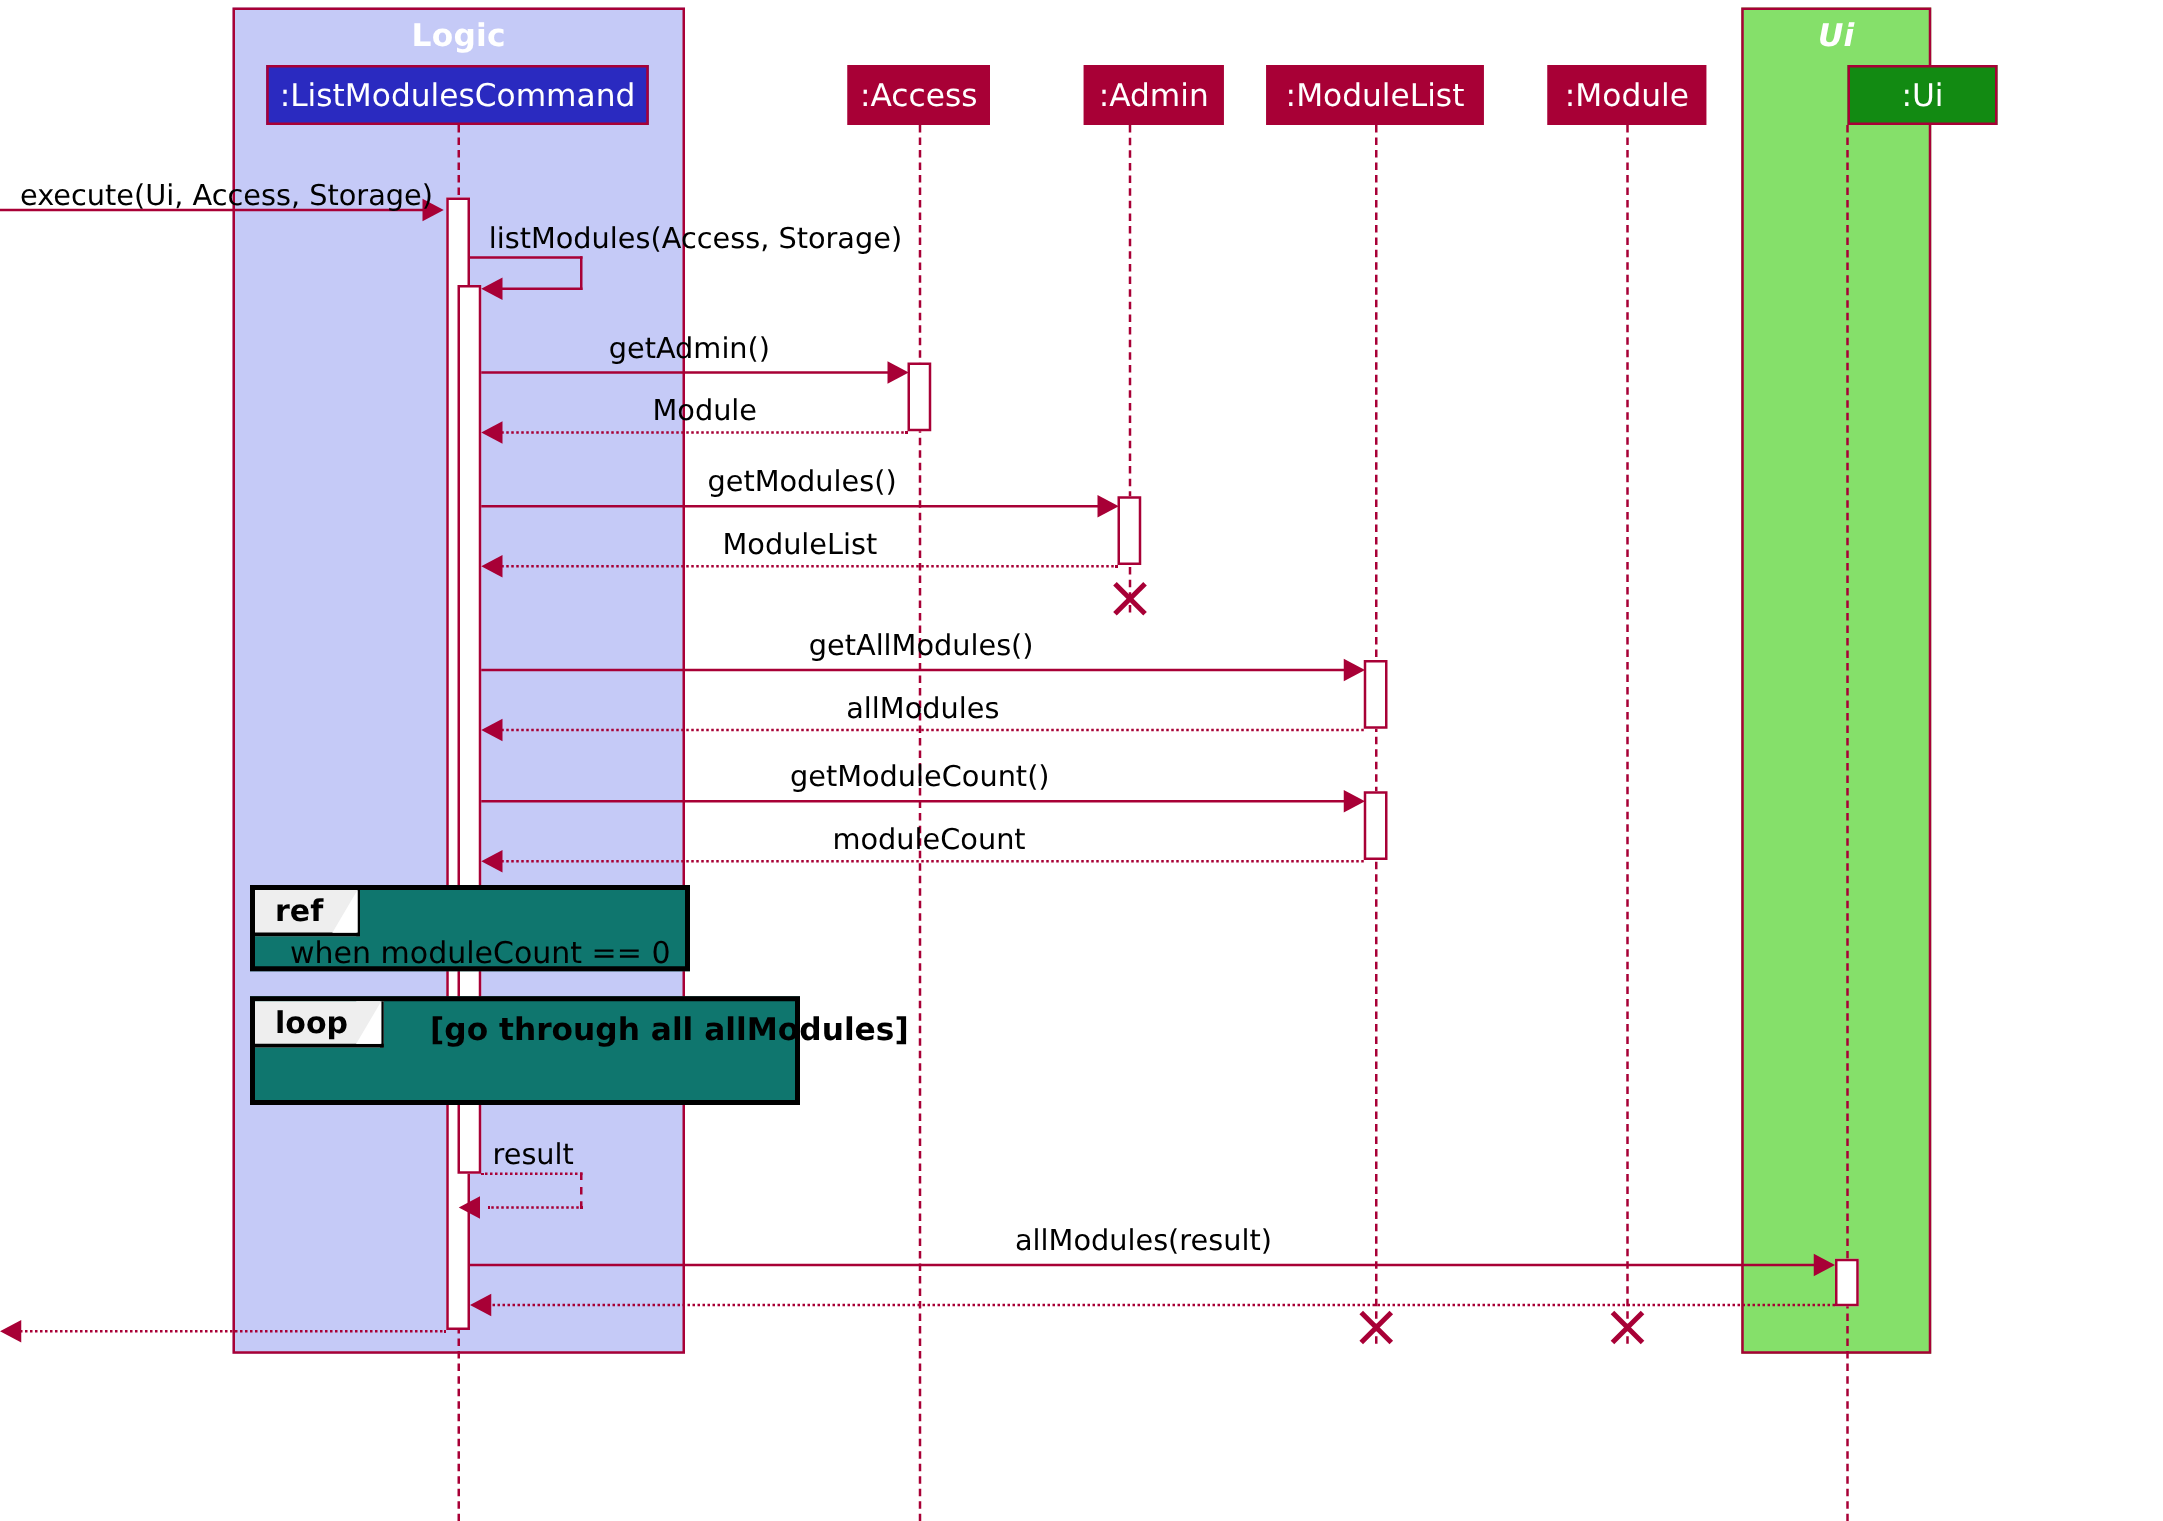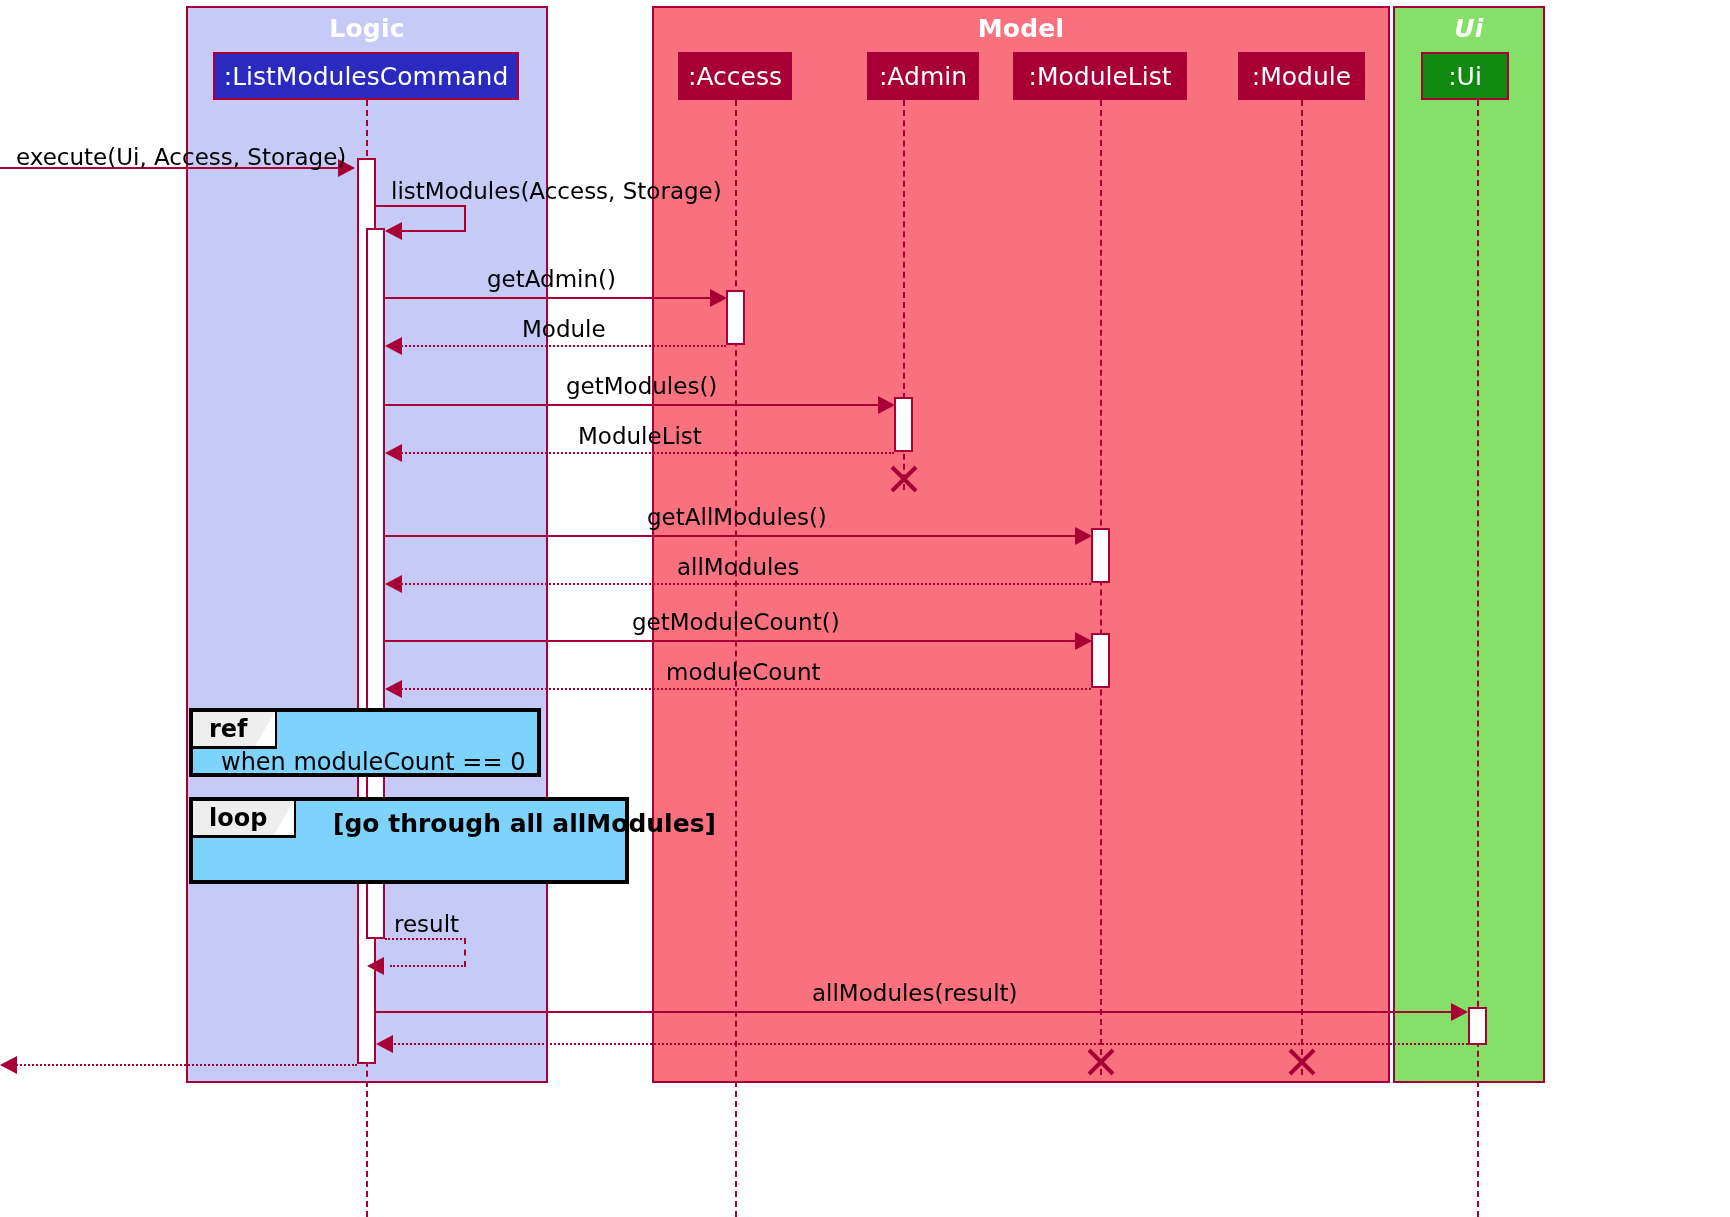--- a/index.html
+++ b/index.html
@@ -44,41 +44,38 @@
   .lbl{position:absolute;color:#000000;font-size:23px;white-space:nowrap;line-height:26px;}
 
   
   .destroy{position:absolute;width:34px;height:34px;}
   .destroy:before,.destroy:after{content:"";position:absolute;left:50%;top:0;
       width:4px;height:100%;background:#A80036;}
   .destroy:before{transform:translateX(-50%) rotate(45deg);}
   .destroy:after{transform:translateX(-50%) rotate(-45deg);}
 
   
-  .frag{position:absolute;box-sizing:border-box;background:#7dd3fc;border:4px solid #000000;}
+  .frag{position:absolute;box-sizing:border-box;background:#0f766e;border:4px solid #000000;margin-left:11px;}
   .frag-tab{position:absolute;left:0;top:0;background:#EEEEEE;border-right:3px solid #000;
             border-bottom:3px solid #000;color:#000;font-weight:bold;font-size:24px;
             padding:2px 26px 2px 16px;line-height:30px;}
   .frag-tab:after{content:"";position:absolute;right:-1px;top:0;width:0;height:0;
             border-top:34px solid #EEEEEE;border-right:20px solid #fff;}
   .frag-guard{position:absolute;font-weight:bold;font-size:25px;color:#000;white-space:nowrap;}
   .frag-body{position:absolute;font-size:24px;color:#000;white-space:nowrap;}
 </style>
 </head>
 <body>
 
 <div id="stage">
 
   <div class="pkg pkg-logic" style="left:186px;top:6px;width:362px;height:1077px;">
     <div class="pkg-title" style="top:4px;">Logic</div>
   </div>
 
-  <div class="pkg pkg-model" style="left:652px;top:6px;width:738px;height:1077px;">
-    <div class="pkg-title" style="top:4px;">Model</div>
-  </div>
 
   <div class="pkg pkg-ui" style="left:1393px;top:6px;width:152px;height:1077px;">
     <div class="pkg-title" style="top:4px;">Ui</div>
   </div>
 
   <div class="lifeline" style="left:366px;top:100px;height:1117px;"></div>
   <div class="lifeline" style="left:735px;top:100px;height:1117px;"></div>
   <div class="lifeline" style="left:903px;top:100px;height:390px;"></div>
   <div class="lifeline" style="left:1100px;top:100px;height:975px;"></div>
   <div class="lifeline" style="left:1301px;top:100px;height:975px;"></div>
@@ -97,21 +94,21 @@
   </div>
 
   <div class="part part-red" style="left:1013px;top:52px;width:174px;height:48px;">
     <span>:ModuleList</span>
   </div>
 
   <div class="part part-red" style="left:1238px;top:52px;width:127px;height:48px;">
     <span>:Module</span>
   </div>
 
-  <div class="part part-green" style="left:1421px;top:52px;width:88px;height:48px;">
+  <div class="part part-green" style="left:1478px;top:52px;width:120px;height:48px;">
     <span>:Ui</span>
   </div>
 
   <div class="act" style="left:357px;top:158px;width:19px;height:906px;"></div>
 
   <div class="act" style="left:366px;top:228px;width:19px;height:711px;"></div>
 
   <div class="act" style="left:726px;top:290px;width:19px;height:55px;"></div>
   <div class="act" style="left:894px;top:397px;width:19px;height:55px;"></div>
   <div class="act" style="left:1091px;top:528px;width:19px;height:55px;"></div>

